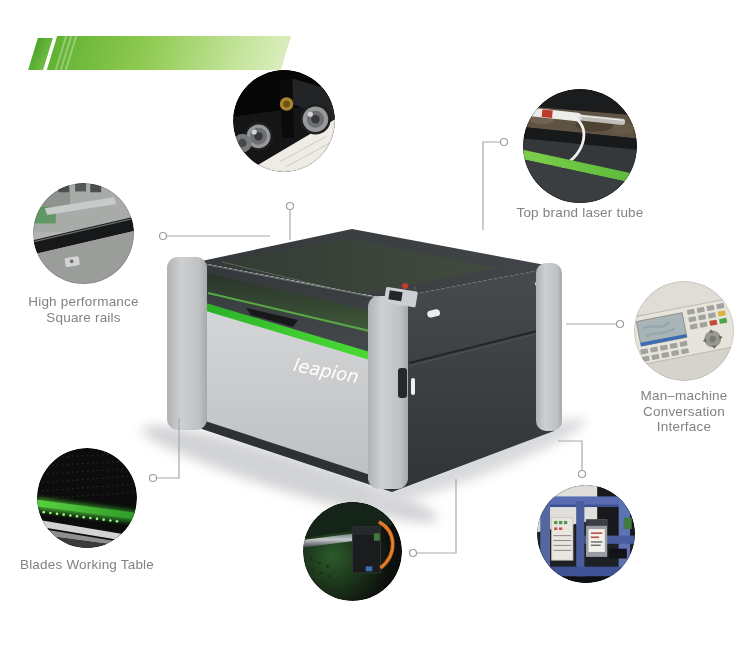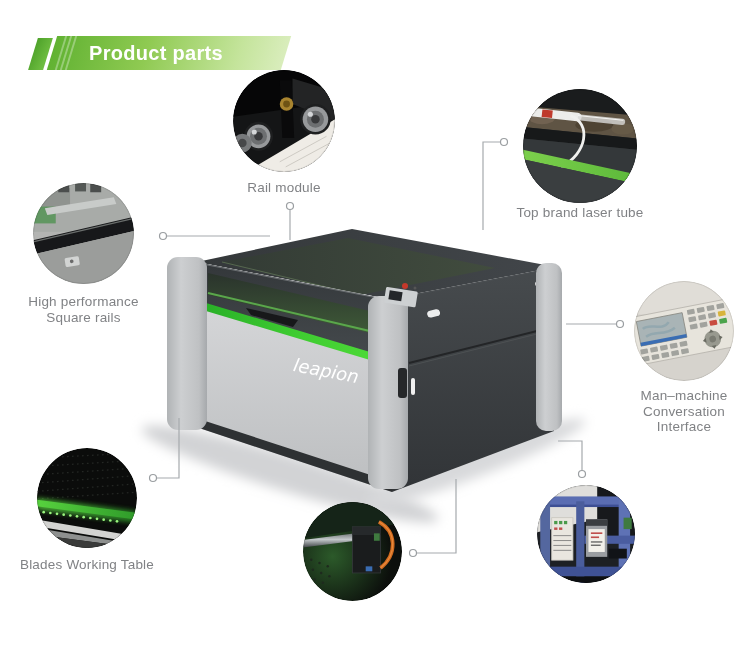--- a/index.html
+++ b/index.html
@@ -19,21 +19,20 @@
 <body>
 
 <div class="page">
 
   <div class="banner-tick"></div>
   <div class="banner-main">
     <div class="banner-stripe" style="left:8px"></div>
     <div class="banner-stripe" style="left:13px"></div>
     <div class="banner-stripe" style="left:18px"></div>
   </div>
-  <div class="banner-title">Product parts</div>
 
   <svg class="layer" width="750" height="648" viewBox="0 0 750 648">
     <defs>
       <filter id="blur6" x="-50%" y="-50%" width="200%" height="200%">
           <feGaussianBlur stdDeviation="6"></feGaussianBlur>
         </filter>
       <linearGradient id="topGrad" x1="0" y1="0" x2="1" y2="0">
         <stop offset="0" stop-color="#34383a"></stop>
           <stop offset="1" stop-color="#42464a"></stop>
       </linearGradient>
@@ -159,21 +158,20 @@
           <circle cx="97" cy="58" r="10" fill="#6d6f71"></circle>
           <circle cx="97" cy="58" r="5" fill="#38393b"></circle>
           <circle cx="91" cy="52" r="3" fill="#d4d6d8"></circle>
           <polygon points="55,12 69,12 72,80 58,80" fill="#0a0a0b"></polygon>
           <circle cx="63" cy="40" r="8" fill="#a8842f"></circle>
           <circle cx="63" cy="40" r="4" fill="#6e5314"></circle>
         </g>
         <circle cx="60" cy="60" r="59.4" fill="none" stroke="rgba(0,0,0,.12)"></circle>
       </svg>
     </div>
-    <figcaption style="margin-top:8px">Rail module</figcaption>
   </figure>
 
   <figure class="callout" style="left:523px;top:89px;width:114px;height:114px;">
     <div class="photo">
       <svg viewBox="0 0 120 120" width="114" height="114">
         <defs>
           <clipPath id="tc">
               <circle cx="60" cy="60" r="60"></circle>
             </clipPath>
           <linearGradient id="tgreen" x1="0" y1="0" x2="1" y2="0">

